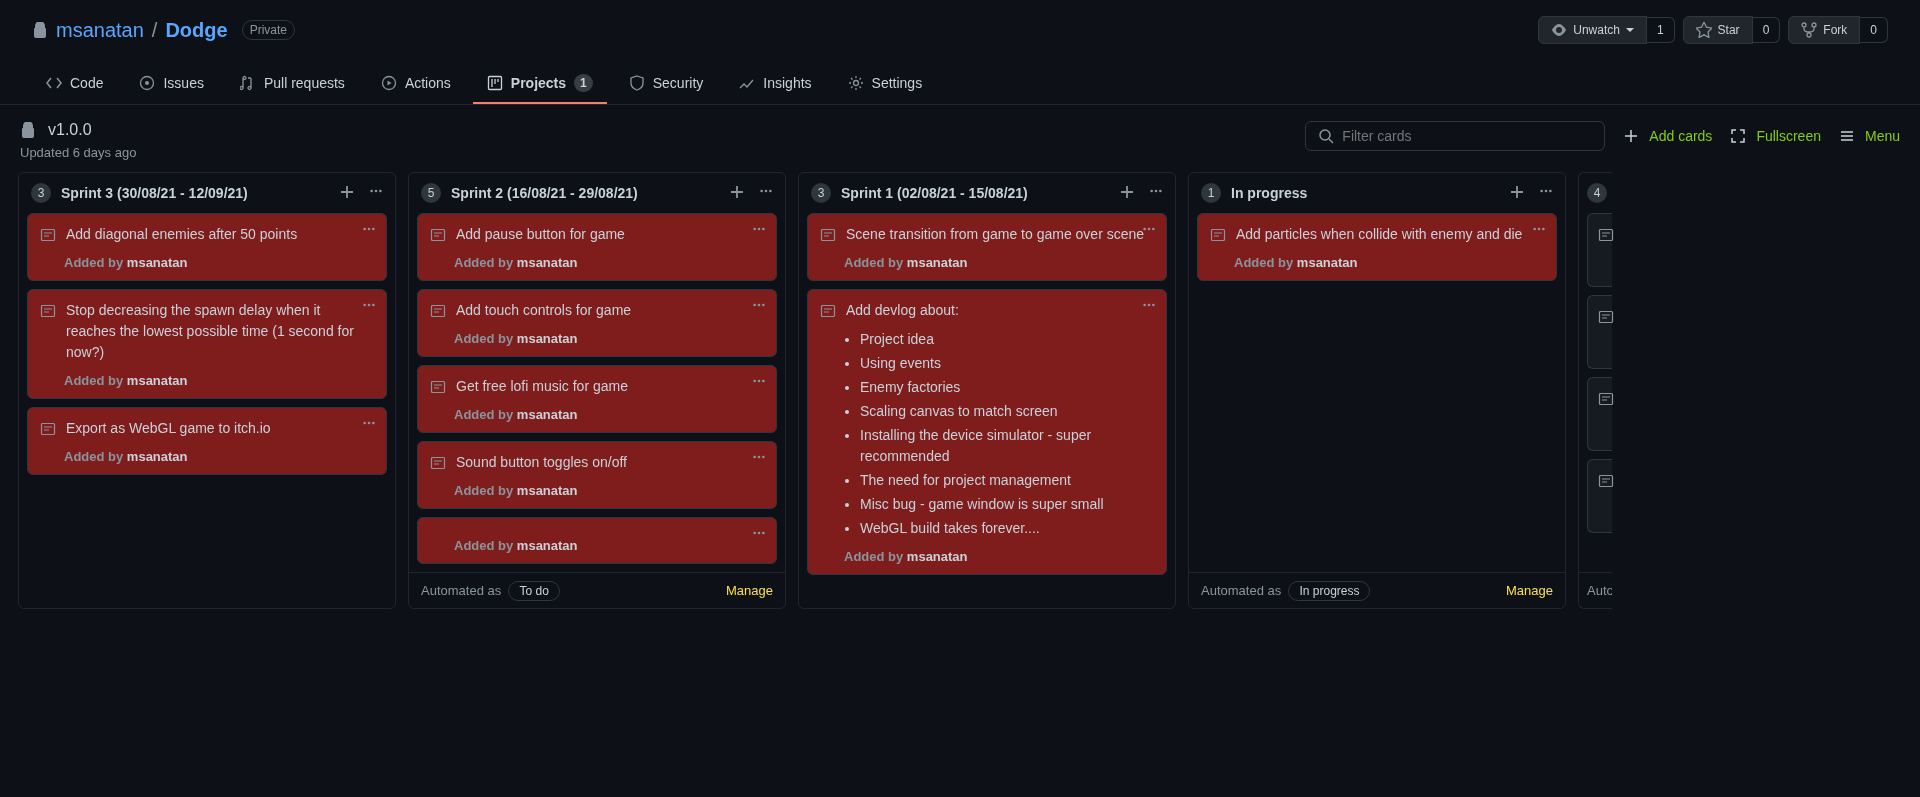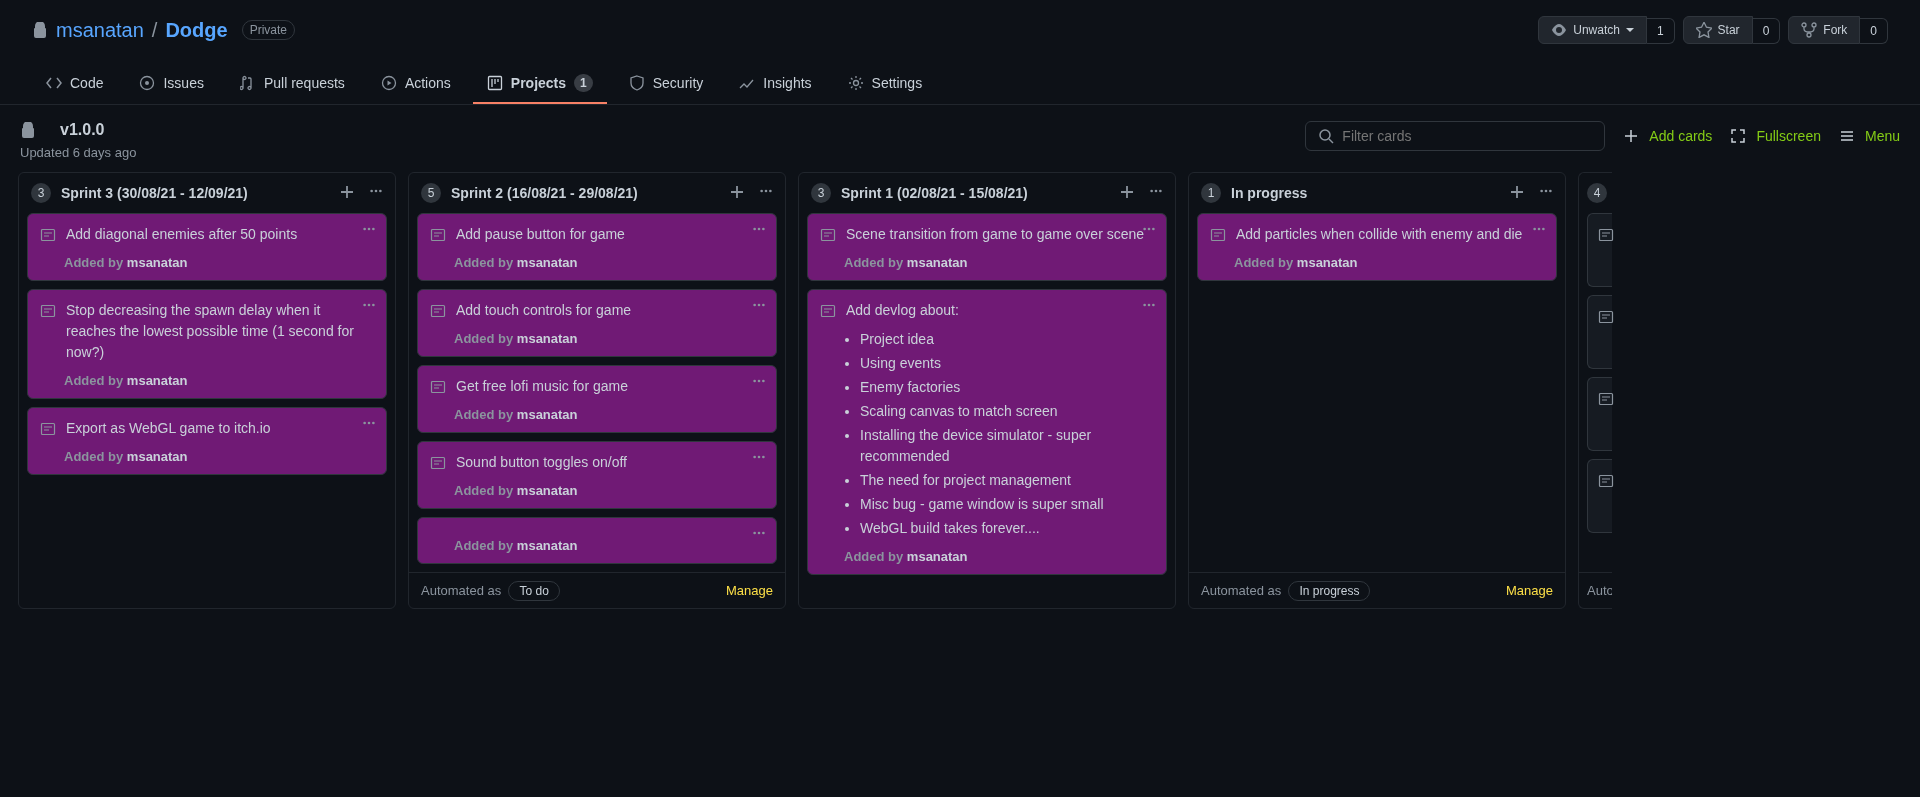--- a/index.html
+++ b/index.html
@@ -30,21 +30,21 @@
   color: #8b949e;
   border-radius: 2em;
   padding: 0 7px;
   font-size: 12px;
   line-height: 18px;
   margin-left: 6px;
 }
 .repo-actions { display: flex; gap: 8px; }
 .btn-group {
   display: flex;
-  align-items: flex-end;
+  align-items: center;
   border-radius: 10px;
 }
 .btn {
   background: #21262d;
   border: 1px solid #30363d;
   color: #c9d1d9;
   padding: 5px 12px;
   font-size: 12px;
   border-radius: 6px;
   display: flex;
@@ -89,21 +89,21 @@
   min-width: 18px;
   text-align: center;
   line-height: 18px;
 }
 .project-header {
   display: flex;
   justify-content: space-between;
   align-items: flex-start;
   padding: 16px 20px 12px 20px;
 }
-.project-title { display:flex; align-items:center; gap:24px; font-size:16px; font-weight:700; }
+.project-title { display:flex; align-items:center; gap:12px; font-size:16px; font-weight:400; }
 .project-updated { color: #8b949e; font-size: 13px; margin-top: 6px; }
 .project-toolbar { display: flex; align-items: center; gap: 18px; }
 .filter-box {
   display: flex; align-items: center; gap: 8px;
   background: #0d1117;
   border: 1px solid #30363d;
   border-radius: 6px;
   padding: 6px 12px;
   width: 300px;
 }
@@ -145,21 +145,21 @@
 .cards {
   padding: 0 8px 8px 8px;
   overflow-y: auto;
   display:flex; flex-direction:column; gap:8px;
   flex: 1;
 }
 .cards::-webkit-scrollbar { width: 12px; }
 .cards::-webkit-scrollbar-track { background: #0d1117; }
 .cards::-webkit-scrollbar-thumb { background: #2d333b; border-radius: 6px; }
 .card {
-  background: #701a75;
+  background: #7f1d1d;
   border: 1px solid #30363d;
   border-radius: 6px;
   padding: 10px 12px;
   position: relative;
 }
 .card-body { display:flex; gap:10px; align-items:flex-start; }
 .card-text { flex:1; line-height:1.5; }
 .card-menu { color:#8b949e; cursor:pointer; position:absolute; top:8px; right:10px; }
 .card-meta { color:#8b949e; font-size:13px; margin-top:10px; margin-left:24px;font-weight:bold; }
 .card-list { margin: 8px 0 8px 40px; }

